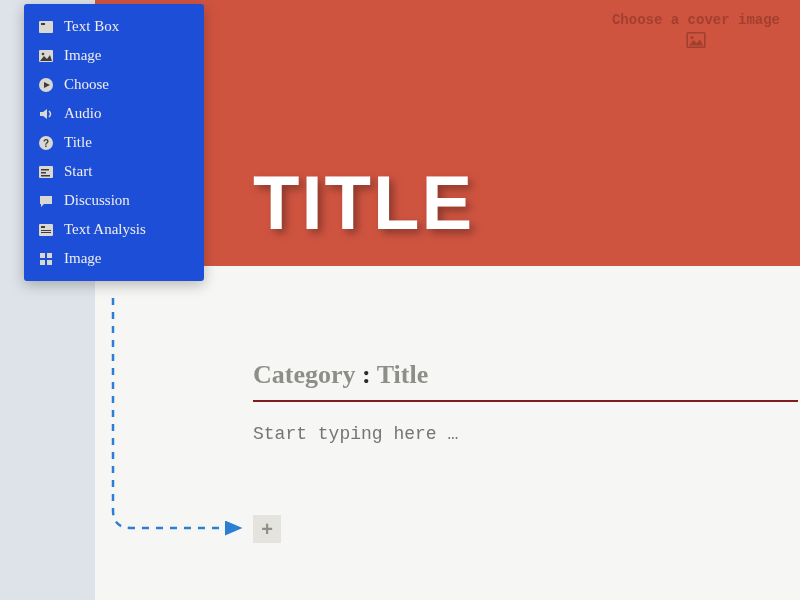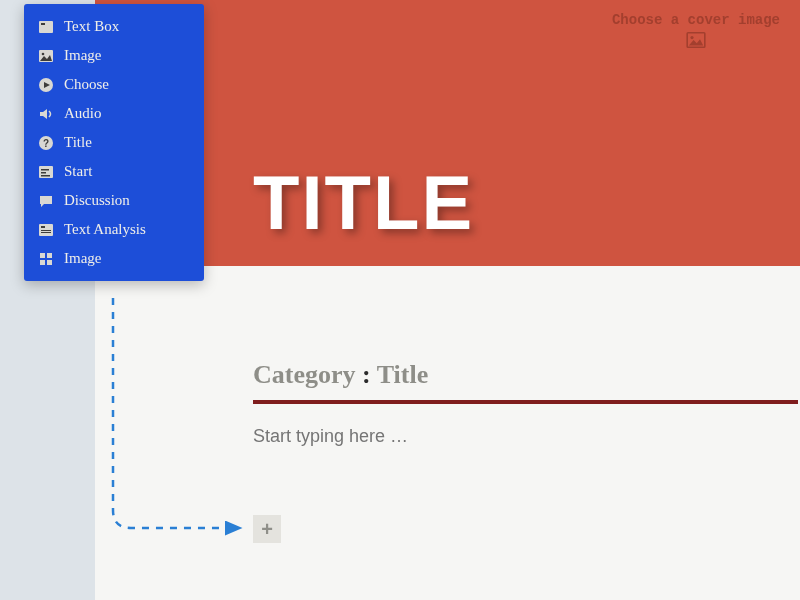--- a/index.html
+++ b/index.html
@@ -58,29 +58,29 @@
     top: 360px;
     right: 0;
     color: #8a8a86;
   }
   .cat-row {
     font-size: 26px;
     font-weight: bold;
     font-family: Georgia, serif;
     color: #8e8e88;
     padding-bottom: 10px;
-    border-bottom: 4px solid #7f1d1d;
+    border-bottom: 2px solid #7f1d1d;
     width: 545px;
   }
   .cat-row .colon { color: #2b2b2b; }
   .body-input {
     margin-top: 22px;
     font-size: 18px;
     color: #9a9a94;
-    font-family: Liberation Sans, sans-serif;
+    font-family: Liberation Mono, monospace;
     border: none;
     background: transparent;
     width: 500px;
     outline: none;
   }
 
   .add-btn {
     position: absolute;
     left: 158px;
     top: 515px;

